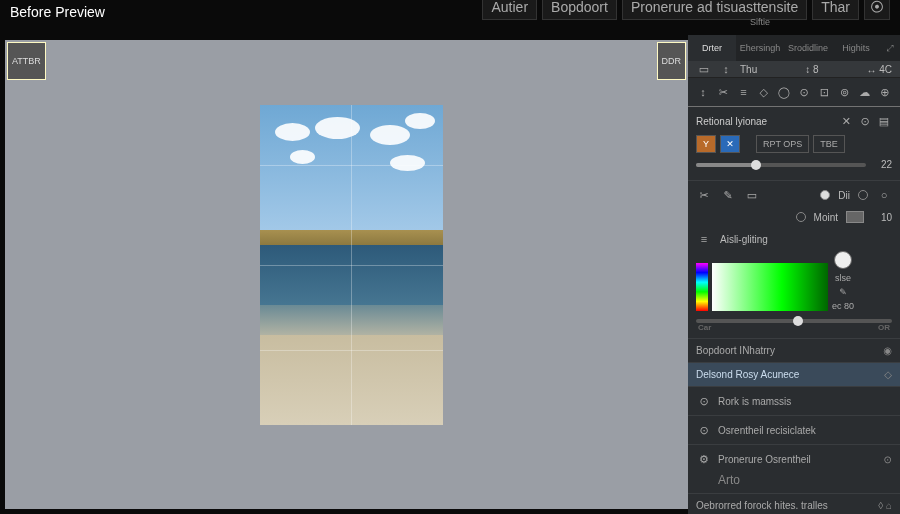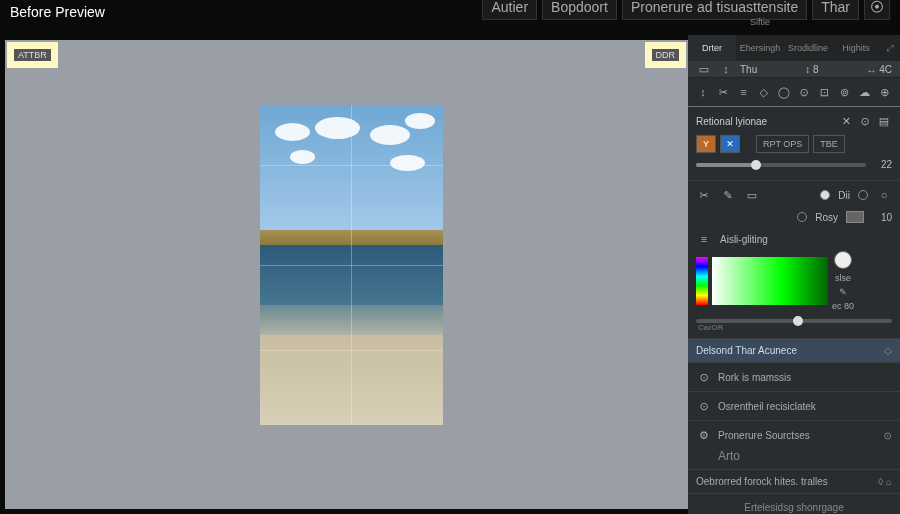--- a/index.html
+++ b/index.html
@@ -4,21 +4,21 @@
 <style>
   * { margin: 0; padding: 0; box-sizing: border-box; }
   body { width: 900px; height: 514px; background: #0a0a0a; font-family: Arial, sans-serif; font-size: 11px; color: #ccc; overflow: hidden; }
   .top-bar { height: 35px; display: flex; align-items: flex-end; justify-content: space-between; padding: 15px 10px; }
   .title { font-size: 14px; color: #fff; }
   .top-buttons { display: flex; gap: 5px; }
   .top-btn { background: #1a1a1a; border: 1px solid #333; color: #aaa; padding: 4px 8px; font-size: 14px; cursor: pointer; }
   .top-btn.icon-btn { width: 26px; text-align: center; padding: 4px 0; }
   .main { display: flex; height: 479px; }
   .canvas-area { flex: 1; background: #9a9ea5; position: relative; margin: 5px 0 5px 5px; }
-  .badge { position: absolute; background: #555; color: #ddd; font-size: 9px; padding: 1px 4px; border: 7px solid #fef9c3; }
+  .badge { position: absolute; background: #555; color: #ddd; font-size: 9px; padding: 13px 4px; border: 1px solid #fef9c3; }
   .badge-left { top: 2px; left: 2px; }
   .badge-right { top: 2px; right: 2px; }
   .photo { position: absolute; left: 255px; top: 65px; width: 183px; height: 320px; background: #87b8d8; overflow: hidden; }
   .sky { position: absolute; top: 0; left: 0; right: 0; height: 140px; background: linear-gradient(#6fa8d4, #a8ccea); }
   .cloud { position: absolute; background: #fff; border-radius: 50%; opacity: 0.9; }
   .sea { position: absolute; top: 140px; left: 0; right: 0; height: 70px; background: linear-gradient(#2d5a7a, #4a7a95); }
   .grass { position: absolute; top: 125px; left: 0; right: 0; height: 25px; background: linear-gradient(#a89050, #7a6a35); }
   .waves { position: absolute; top: 200px; left: 0; right: 0; height: 40px; background: linear-gradient(#6a8a95, #c8c0a8); }
   .sand { position: absolute; bottom: 0; left: 0; right: 0; height: 90px; background: linear-gradient(#c8bda0, #d8cfb8); }
   .grid-line { position: absolute; background: rgba(255,255,255,0.3); }
@@ -40,25 +40,25 @@
   .chip.txt { width: auto; padding: 0 6px; color: #aaa; }
   .slider-row { display: flex; align-items: center; gap: 6px; margin: 4px 0; }
   .slider { flex: 1; height: 4px; background: #555; position: relative; border-radius: 2px; }
   .slider-fill { position: absolute; left: 0; top: 0; bottom: 0; background: #888; border-radius: 2px; }
   .slider-thumb { position: absolute; top: -3px; width: 10px; height: 10px; background: #ddd; border-radius: 50%; transform: translateX(-5px); }
   .num { width: 20px; font-size: 10px; color: #bbb; text-align: right; }
   .row-icons { display: flex; align-items: center; gap: 8px; padding: 4px 8px; }
   .lbl { font-size: 10px; color: #bbb; }
   .color-picker { width: 116px; height: 48px; background: linear-gradient(to right, #fff, #0f0 60%, #060); position: relative; }
   .hue-strip { width: 12px; height: 48px; background: linear-gradient(#f0f, #00f, #0ff, #0f0, #ff0, #f00); }
-  .picker-row { display: flex; gap: 4px; padding: 0 8px 6px; align-items: center; }
+  .picker-row { display: flex; gap: 4px; padding: 0 8px 6px; align-items: flex-end; }
   .picker-side { display: flex; flex-direction: column; gap: 4px; align-items: center; font-size: 9px; color: #aaa; }
   .swatch { width: 18px; height: 18px; background: #eee; border-radius: 50%; border: 1px solid #666; }
   .bottom-slider { padding: 2px 8px 6px; }
-  .bottom-labels { display: flex; font-size: 8px; color: #666; padding: 0 2px; font-weight: bold; }
+  .bottom-labels { display: flex; justify-content: space-between; font-size: 8px; color: #666; padding: 0 2px; font-weight: bold; }
   .panel-item { display: flex; align-items: center; padding: 6px 8px; font-size: 10px; color: #aaa; border-top: 1px solid #3a3d40; gap: 6px; cursor: pointer; }
   .panel-item.hl { background: #3a4a5a; color: #cde; }
   .panel-item .end-icon { margin-left: auto; font-size: 10px; color: #888; }
   .footer-txt { text-align: center; font-size: 10px; color: #888; padding: 8px 0; border-top: 1px solid #3a3d40; }
   .radio { width: 10px; height: 10px; border: 1px solid #888; border-radius: 50%; display: inline-block; }
   .radio.on { background: #ddd; }
   .small-box { width: 18px; height: 12px; background: #666; border: 1px solid #888; }
 </style>
 </head>
 <body>
@@ -158,21 +158,21 @@
       <span class="tool-icon">✎</span>
       <span class="tool-icon">▭</span>
       <span style="margin-left:auto" class="radio on"></span>
       <span class="lbl">Dii</span>
       <span class="radio"></span>
       <span class="tool-icon">○</span>
     </div>
 
     <div class="row-icons">
       <span style="margin-left:auto" class="radio"></span>
-      <span class="lbl">Rosy</span>
+      <span class="lbl">Moint</span>
       <span class="small-box"></span>
       <span class="num">10</span>
     </div>
 
     <div class="row-icons">
       <span class="tool-icon">≡</span>
       <span class="lbl">Aisli-gliting</span>
     </div>
 
     <div class="picker-row">
@@ -188,35 +188,39 @@
     <div class="bottom-slider">
       <div class="slider">
         <div class="slider-thumb" style="left:52%"></div>
       </div>
       <div class="bottom-labels">
         <span>Car</span>
         <span>OR</span>
       </div>
     </div>
 
+    <div class="panel-item">
+      <span>Bopdoort INhatrry</span>
+      <span class="end-icon">◉</span>
+    </div>
     <div class="panel-item hl">
-      <span>Delsond Thar Acunece</span>
+      <span>Delsond Rosy Acunece</span>
       <span class="end-icon">◇</span>
     </div>
     <div class="panel-item">
       <span class="tool-icon">⊙</span>
       <span>Rork is mamssis</span>
     </div>
     <div class="panel-item">
       <span class="tool-icon">⊙</span>
       <span>Osrentheil recisiclatek</span>
     </div>
     <div class="panel-item" style="flex-wrap:wrap">
       <span class="tool-icon">⚙</span>
-      <span>Pronerure Sourctses</span>
+      <span>Pronerure Osrentheil</span>
       <span class="end-icon">⊙</span>
       <span style="flex-basis:100%;padding-left:22px;color:#888;font-size:12px">Arto</span>
     </div>
     <div class="panel-item">
       <span>Oebrorred forock hites. tralles</span>
       <span class="end-icon">◊ ⌂</span>
     </div>
 
     <div class="footer-txt">Ertelesidsg shonrgage</div>
   </div>

